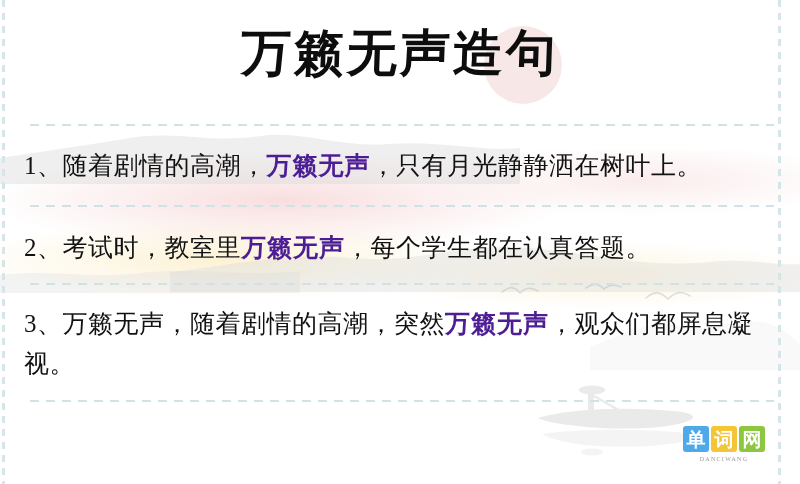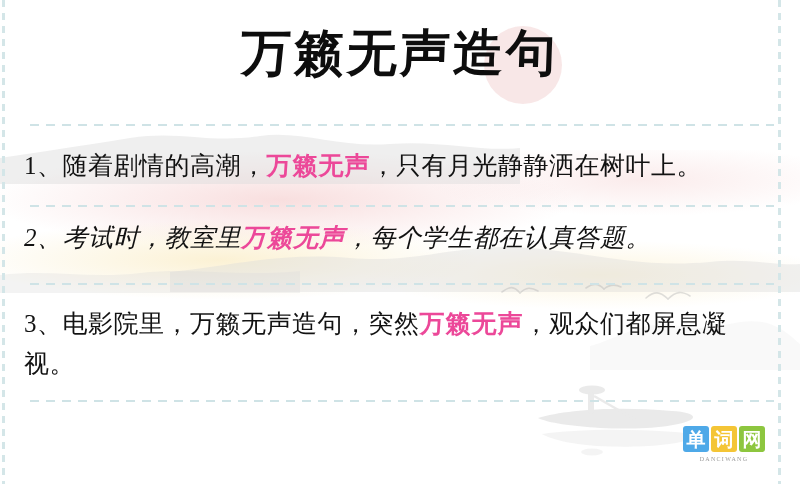--- a/index.html
+++ b/index.html
@@ -170,21 +170,21 @@
     position: absolute;
     left: 24px;
     width: 752px;
     font-family: "Liberation Serif", "DejaVu Serif", serif;
     font-size: 25px;
     line-height: 40px;
     color: #121212;
     letter-spacing: 0.5px;
   }
   .sentence .hl {
-    color: #ec4899;
+    color: #4c1d95;
     font-weight: bold;
     letter-spacing: 1px;
   }
 
   
   .logo-wrap {
     position: absolute;
     left: 678px;
     top: 426px;
     width: 92px;
@@ -289,26 +289,26 @@
   <div class="rule" style="top:205px;"></div>
   <div class="rule" style="top:283px;"></div>
   <div class="rule" style="top:400px;"></div>
 
   <div class="sentences">
 
     <div class="sentence" style="top:146px;">
       <span>1、</span><span>随着剧情的高潮，</span><span class="hl">万籁无声</span><span>，只有月光静静洒在树叶上。</span>
     </div>
 
-    <div class="sentence" style="top:218px;font-style:italic;">
+    <div class="sentence" style="top:228px;">
       <span>2、</span><span>考试时，教室里</span><span class="hl">万籁无声</span><span>，每个学生都在认真答题。</span>
     </div>
 
     <div class="sentence" style="top:304px;">
-      <span>3、</span><span>电影院里，万籁无声造句，突然</span><span class="hl">万籁无声</span><span>，观众们都屏息凝视。</span>
+      <span>3、</span><span>万籁无声，随着剧情的高潮，突然</span><span class="hl">万籁无声</span><span>，观众们都屏息凝视。</span>
     </div>
 
   </div>
 
   <div class="logo-wrap">
     <div class="logo-tiles">
       <span class="tile tile-1">单</span>
       <span class="tile tile-2">词</span>
       <span class="tile tile-3">网</span>
     </div>

